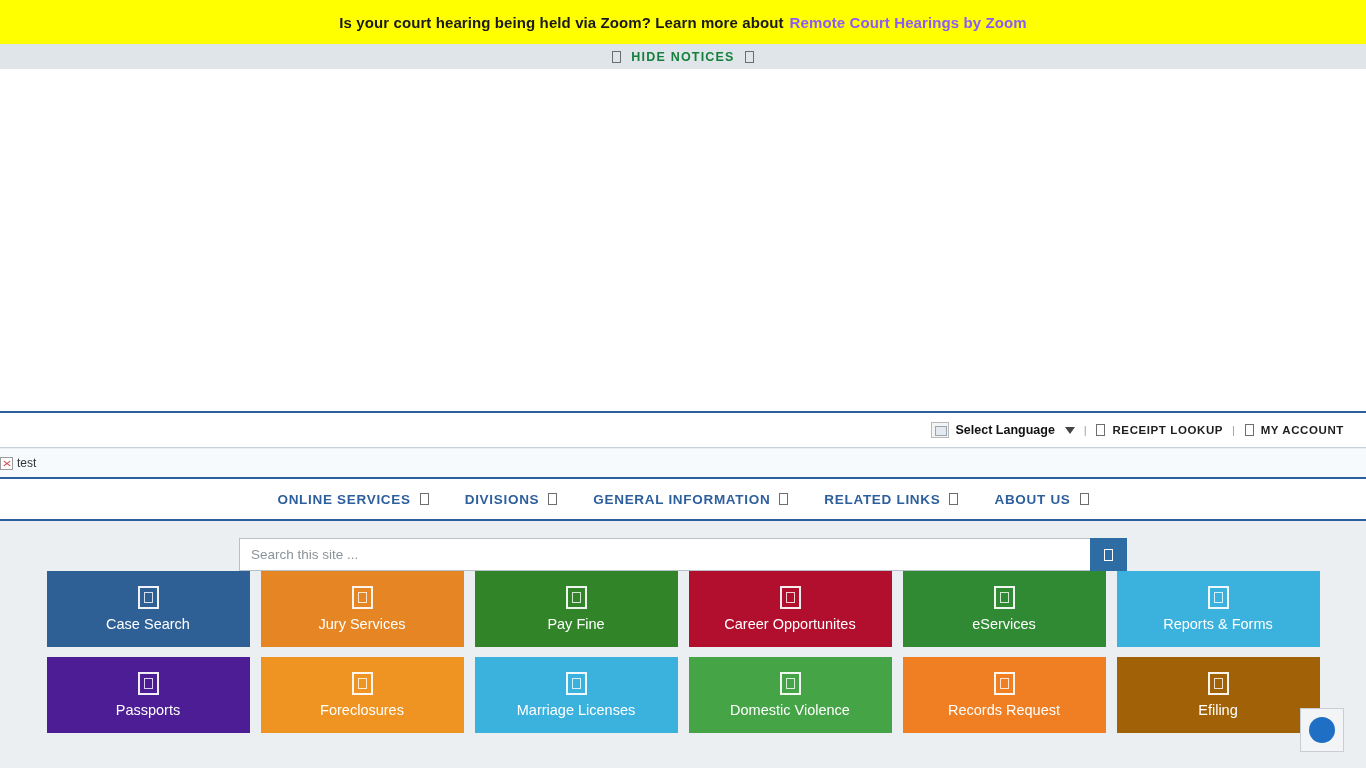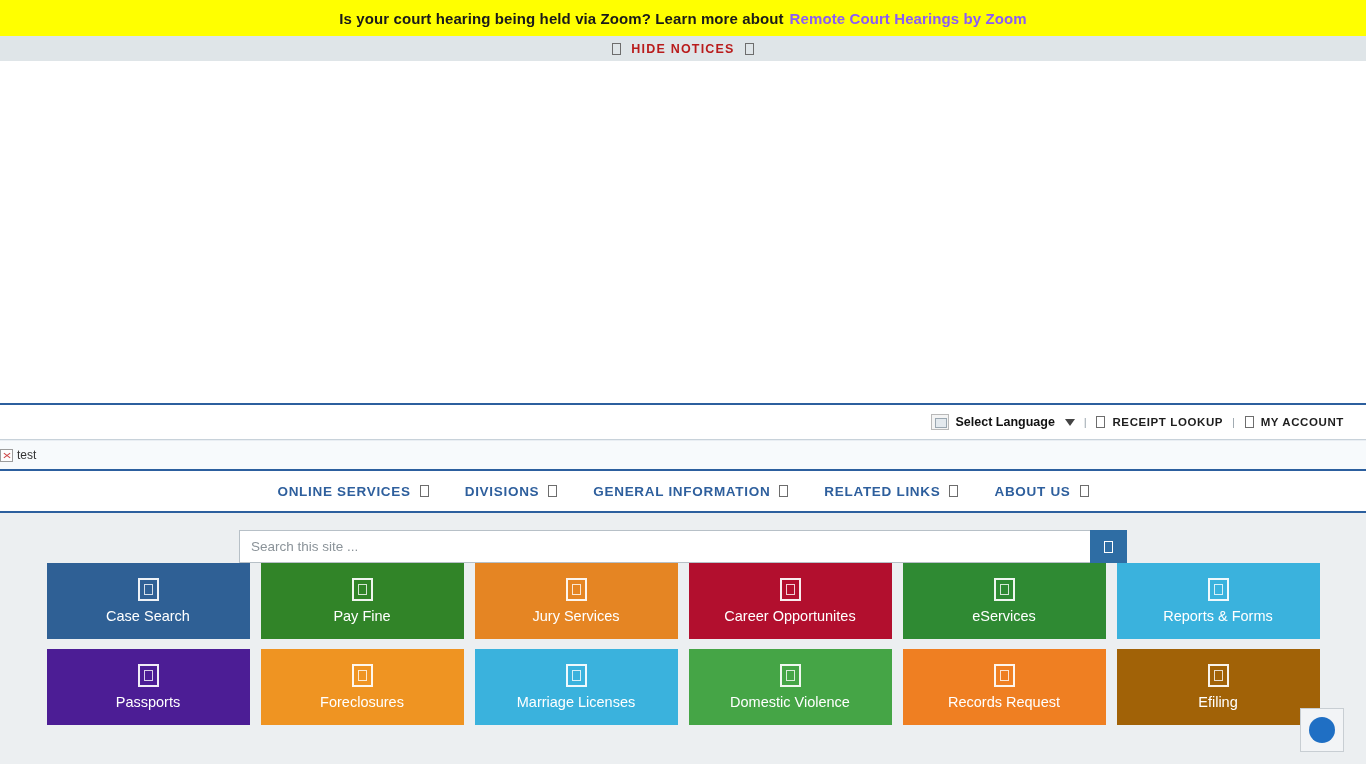--- a/index.html
+++ b/index.html
@@ -9,21 +9,21 @@
     width: 1366px;
     height: 768px;
     font-family: "Liberation Sans", sans-serif;
     background: #ffffff;
     overflow: hidden;
   }
 
   
   .notice-bar {
     background: #ffff00;
-    height: 36px;
+    height: 44px;
     display: flex;
     align-items: center;
     justify-content: center;
     font-size: 15px;
     font-weight: bold;
     color: #1a1a1a;
     letter-spacing: 0.1px;
   }
   .notice-bar a {
     color: #8b5cf6;
@@ -36,21 +36,21 @@
   .hide-notices {
     background: #dfe5e8;
     height: 25px;
     display: flex;
     align-items: center;
     justify-content: center;
     gap: 10px;
     font-size: 12.5px;
     font-weight: bold;
     letter-spacing: 1.2px;
-    color: #b91c1c;
+    color: #15803d;
   }
   .box-glyph {
     display: inline-block;
     width: 9px;
     height: 12px;
     border: 1px solid #6d6d6d;
     vertical-align: middle;
   }
 
   
@@ -343,27 +343,27 @@
         <span class="box-glyph"></span>
       </button>
     </div>
   </div>
 
   <div class="tiles">
     <a class="tile" href="#" style="background:#2f6095">
       <span class="ticon"></span>
       <span class="tlabel">Case Search</span>
     </a>
+    <a class="tile" href="#" style="background:#e58523">
+      <span class="ticon"></span>
+      <span class="tlabel">Jury Services</span>
+    </a>
     <a class="tile" href="#" style="background:#318428">
       <span class="ticon"></span>
       <span class="tlabel">Pay Fine</span>
-    </a>
-    <a class="tile" href="#" style="background:#e58523">
-      <span class="ticon"></span>
-      <span class="tlabel">Jury Services</span>
     </a>
     <a class="tile" href="#" style="background:#b20f2e">
       <span class="ticon"></span>
       <span class="tlabel">Career Opportunites</span>
     </a>
     <a class="tile" href="#" style="background:#2f8a33">
       <span class="ticon"></span>
       <span class="tlabel">eServices</span>
     </a>
     <a class="tile" href="#" style="background:#3ab2dd">

